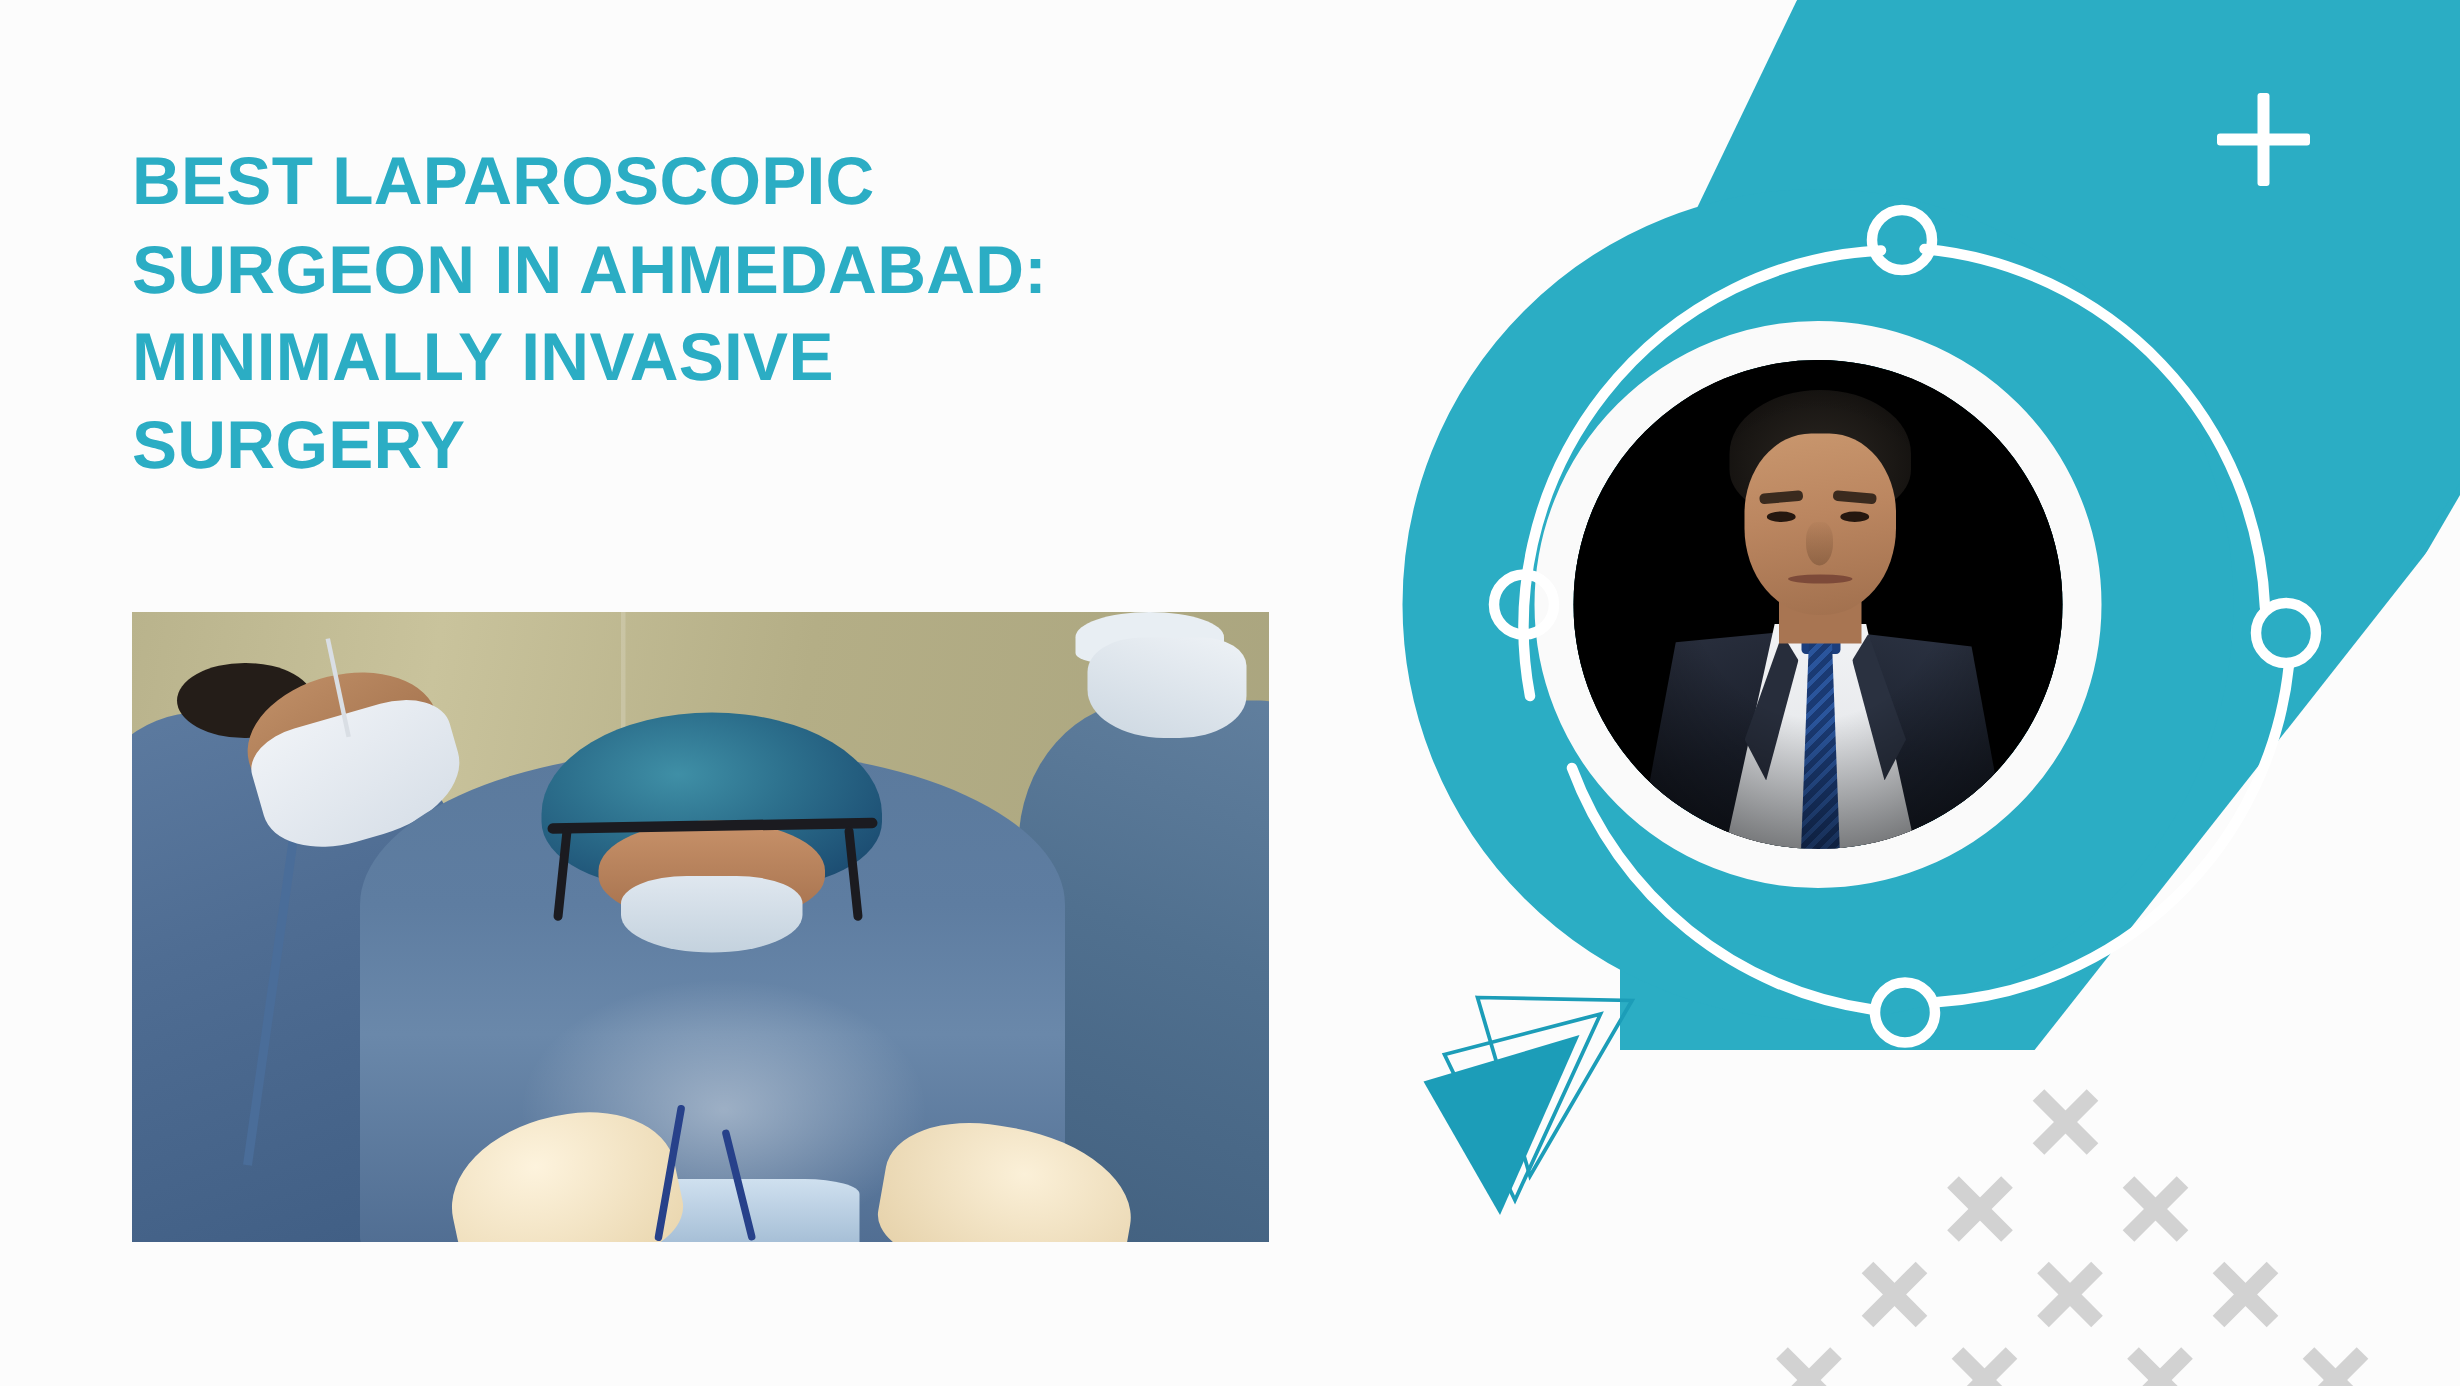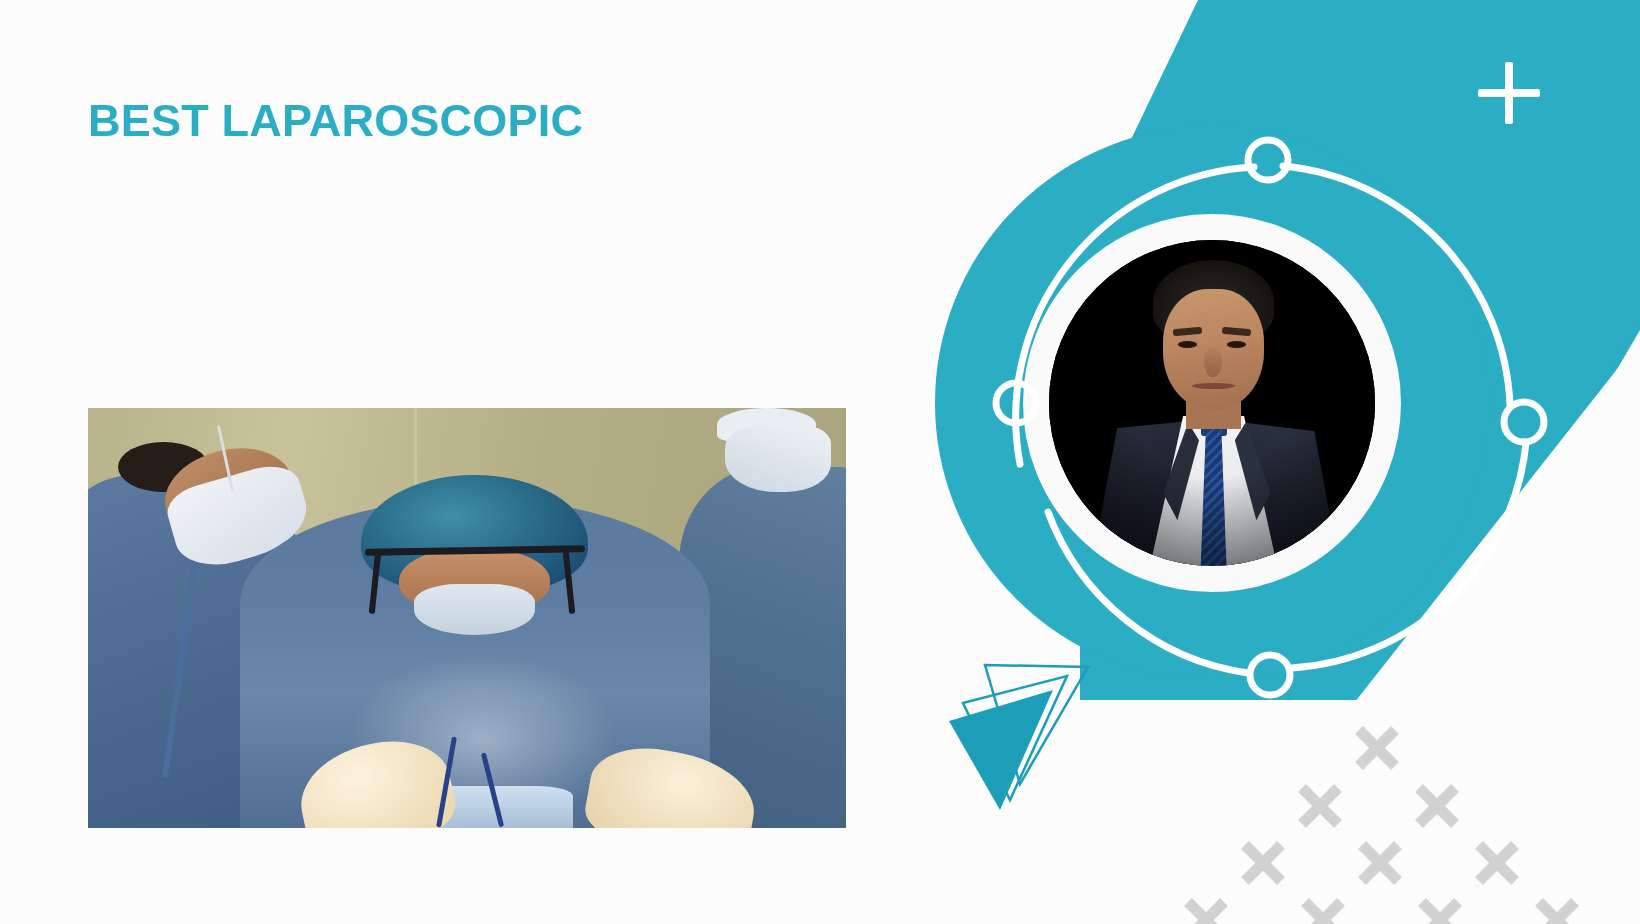--- a/index.html
+++ b/index.html
@@ -352,20 +352,23 @@
     <div class="p-eye-l"></div>
     <div class="p-eye-r"></div>
     <div class="p-nose"></div>
     <div class="p-mouth"></div>
     <div class="p-vignette"></div>
   </div>
 
   <div class="left-col">
     <h1 class="headline">
       <span class="ln">BEST LAPAROSCOPIC</span>
+      <span class="ln">SURGEON IN AHMEDABAD:</span>
+      <span class="ln">MINIMALLY INVASIVE</span>
+      <span class="ln">SURGERY</span>
     </h1>
   </div>
 
   <div class="photo-frame">
     <div class="photo-inner">
       <div class="or-wall"></div>
       <div class="or-wall-strip"></div>
       <div class="green-drape"></div>
 
       <div class="nurse-l-body"></div>

